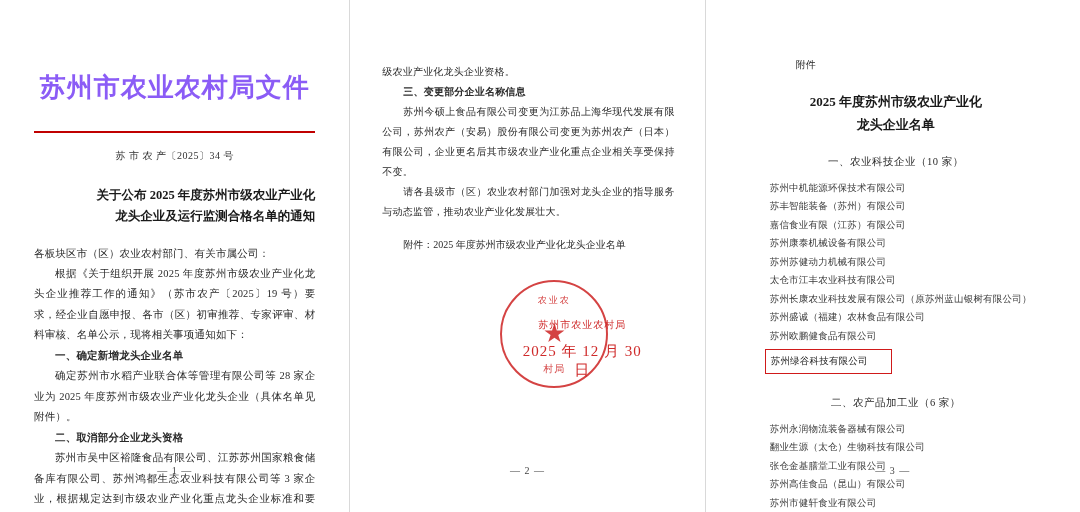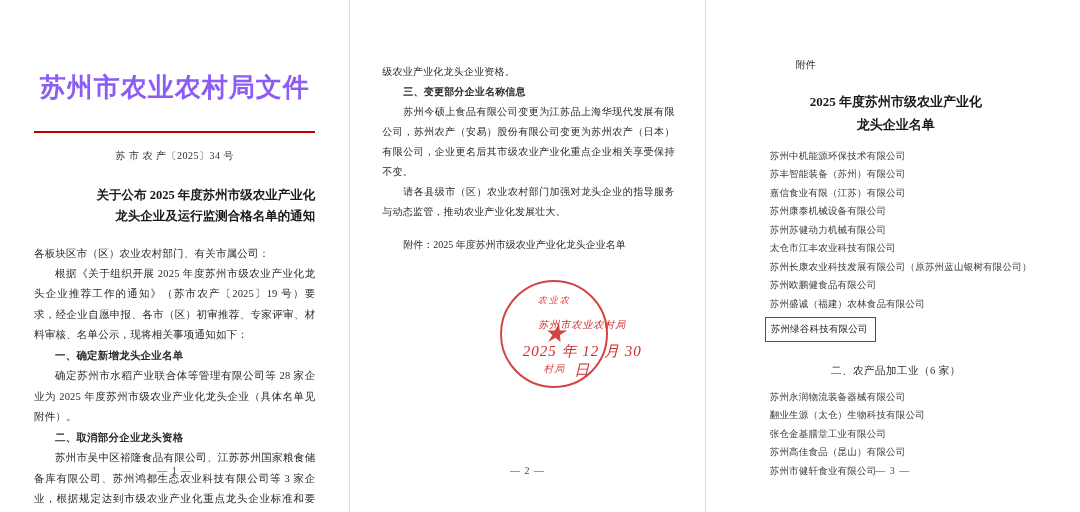--- a/index.html
+++ b/index.html
@@ -93,21 +93,20 @@
   .attach-line {
     margin-top: 16px;
     font-size: 10px;
     color: #2a2a2a;
     text-indent: 21px;
   }
   .seal-wrap {
     position: relative;
     margin-top: 28px;
     height: 110px;
-    font-style: italic;
   }
   .seal {
     position: absolute;
     left: 118px;
     top: 0;
     width: 104px;
     height: 104px;
     border: 2.5px solid #cf2a2a;
     border-radius: 50%;
     opacity: 0.88;
@@ -193,21 +192,21 @@
   .company {
     font-size: 9.5px;
     color: #3a3a3a;
     line-height: 1.95;
     letter-spacing: 0.2px;
     white-space: nowrap;
   }
   .company.highlighted {
     display: inline-block;
     border: 1.6px solid #d01a1a;
-    padding: 2px 7px 2px 5px;
+    padding: 2px 23px 2px 5px;
     margin: 4px 16px 4px -5px;
     color: #1a1a1a;
   }
   .hl-row { line-height: 1.2; }
 
   .page-num {
     position: absolute;
     bottom: 36px;
     left: 0;
     width: 100%;
@@ -272,30 +271,31 @@
   <div class="divider"></div>
 
   <div class="page page-3">
     <div class="attach-label">附件</div>
 
     <div class="list-title">
       <div>2025 年度苏州市级农业产业化</div>
       <div>龙头企业名单</div>
     </div>
 
+    <div class="group-title">一、农业科技企业（10 家）</div>
     <div class="company-list">
       <div class="company">苏州中机能源环保技术有限公司</div>
       <div class="company">苏丰智能装备（苏州）有限公司</div>
       <div class="company">嘉信食业有限（江苏）有限公司</div>
       <div class="company">苏州康泰机械设备有限公司</div>
       <div class="company">苏州苏健动力机械有限公司</div>
       <div class="company">太仓市江丰农业科技有限公司</div>
       <div class="company">苏州长康农业科技发展有限公司（原苏州蓝山银树有限公司）</div>
+      <div class="company">苏州盛诚（福建）农林食品有限公司</div>
       <div class="company">苏州欧鹏健食品有限公司</div>
-      <div class="company">苏州盛诚（福建）农林食品有限公司</div>
       <div class="hl-row">
         <span class="company highlighted">苏州绿谷科技有限公司</span>
       </div>
     </div>
 
     <div class="group-title">二、农产品加工业（6 家）</div>
     <div class="company-list">
       <div class="company">苏州永润物流装备器械有限公司</div>
       <div class="company">翻业生源（太仓）生物科技有限公司</div>
       <div class="company">张仓金基膳堂工业有限公司</div>

